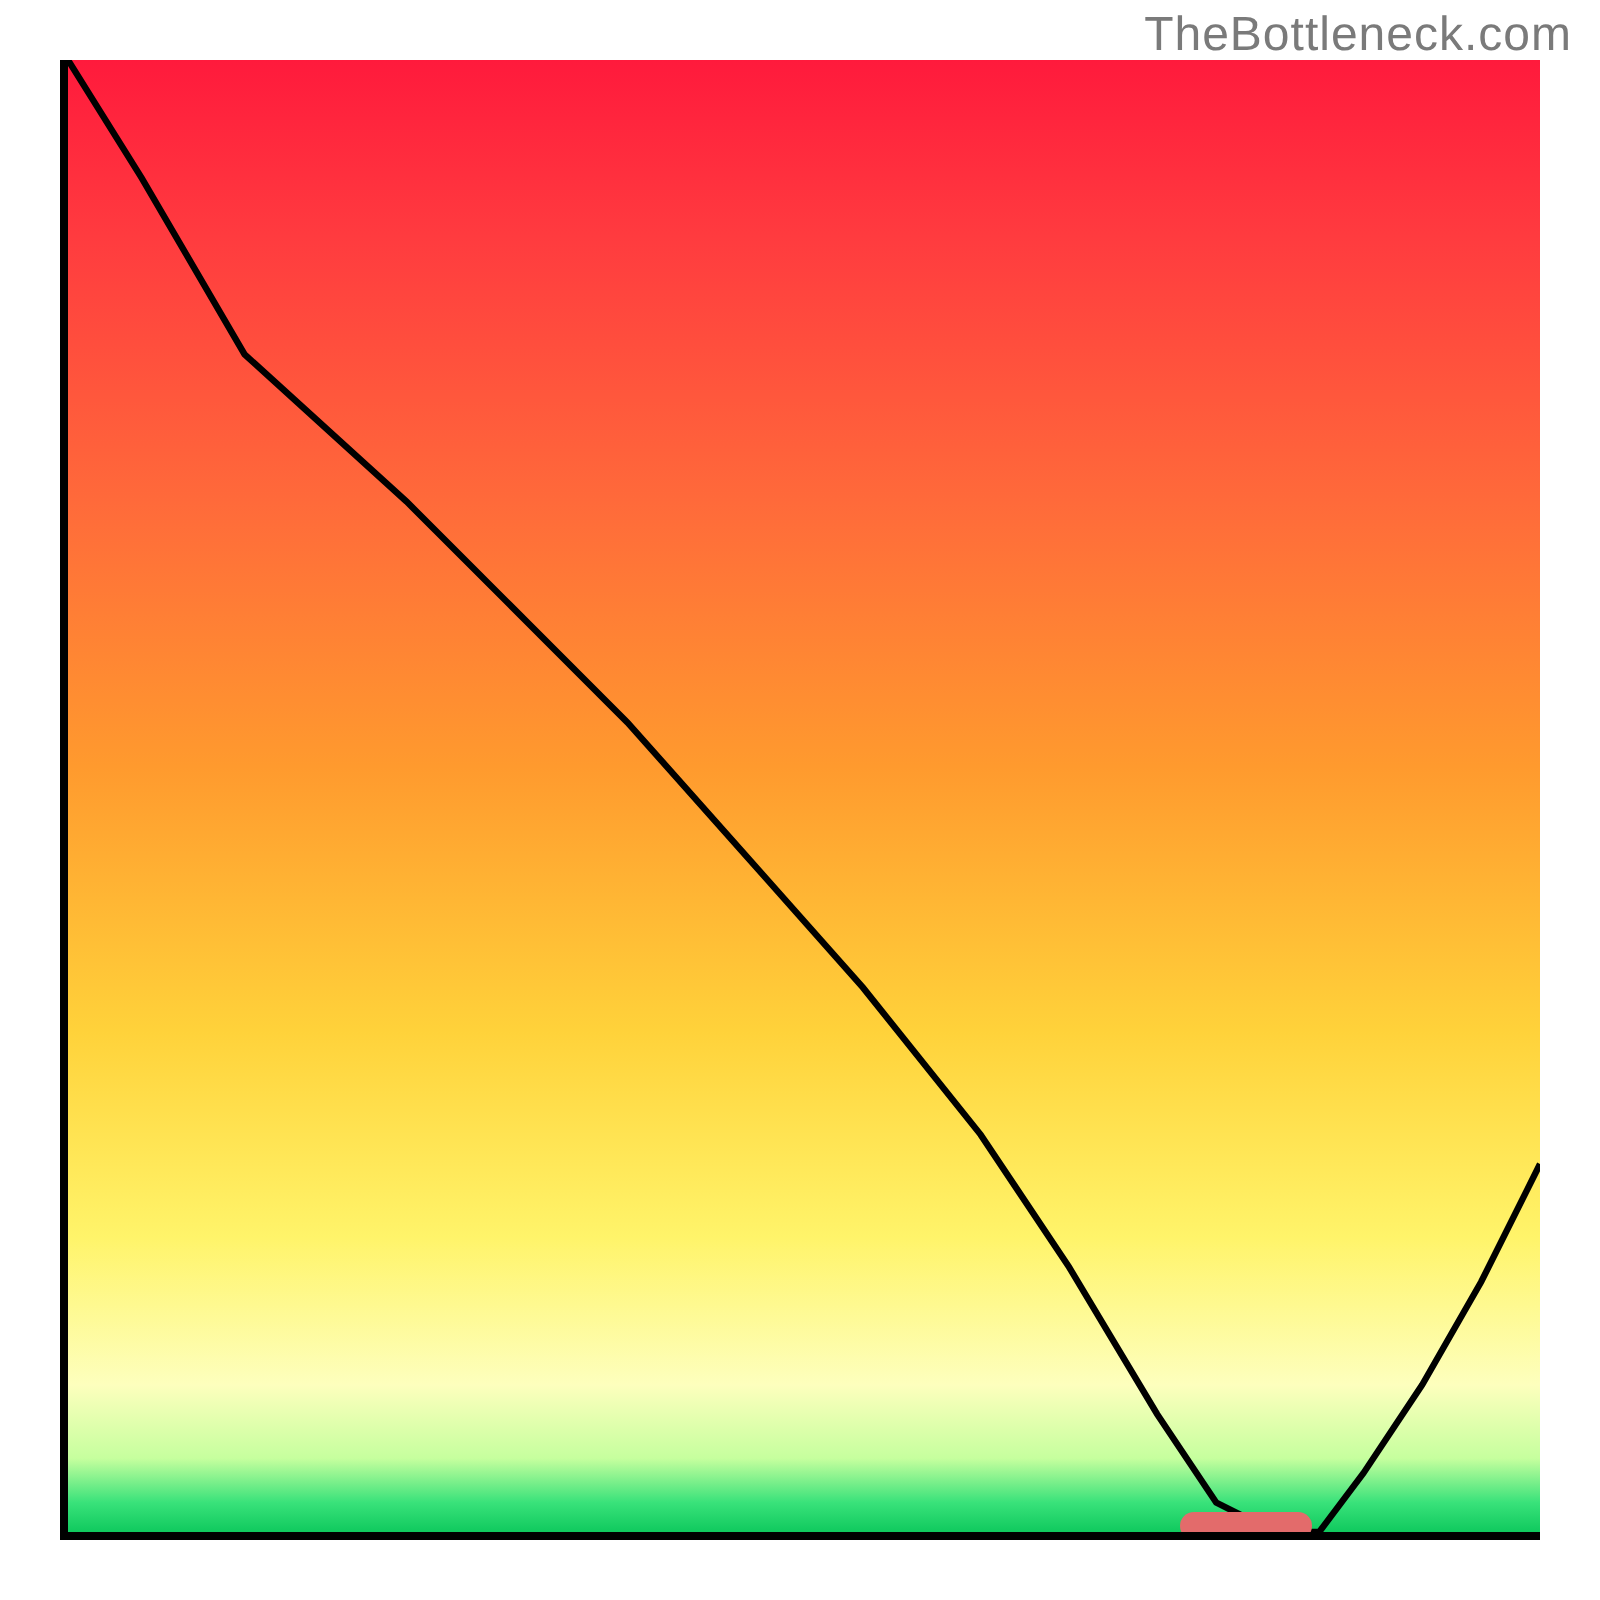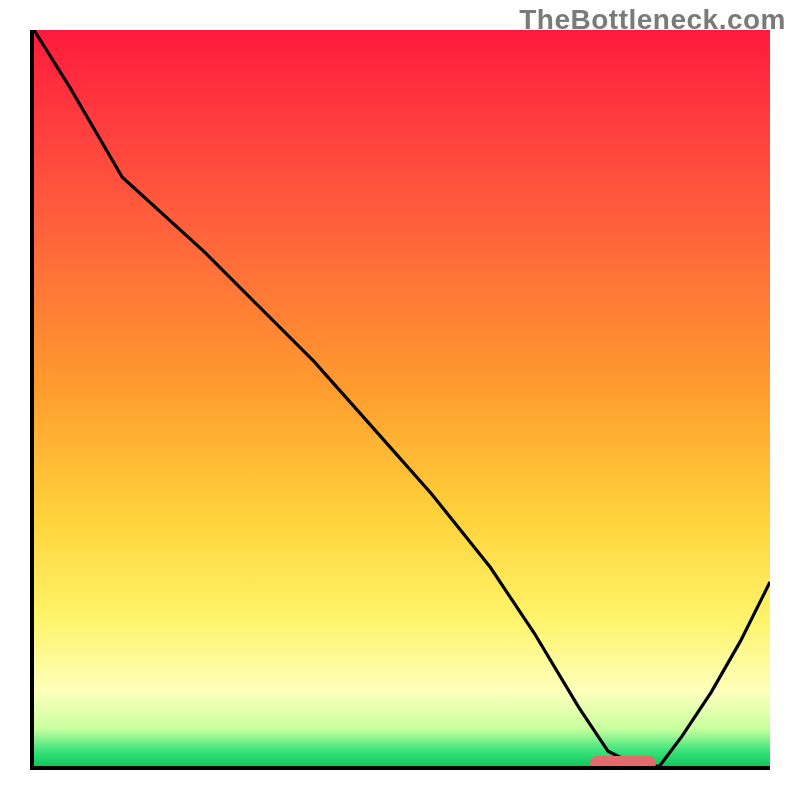--- a/index.html
+++ b/index.html
@@ -13,22 +13,22 @@
   }
   .wrap {
     position: relative;
     width: 800px;
     height: 800px;
   }
   .watermark {
     position: absolute;
     top: 4px;
     right: 14px;
-    font-size: 28px;
-    font-weight: bold;
+    font-size: 24px;
+    font-weight: normal;
     color: #7a7a7a;
     letter-spacing: 0.5px;
     z-index: 5;
   }
   .plot-area {
     position: absolute;
     left: 30px;
     top: 30px;
     width: 740px;
     height: 740px;

